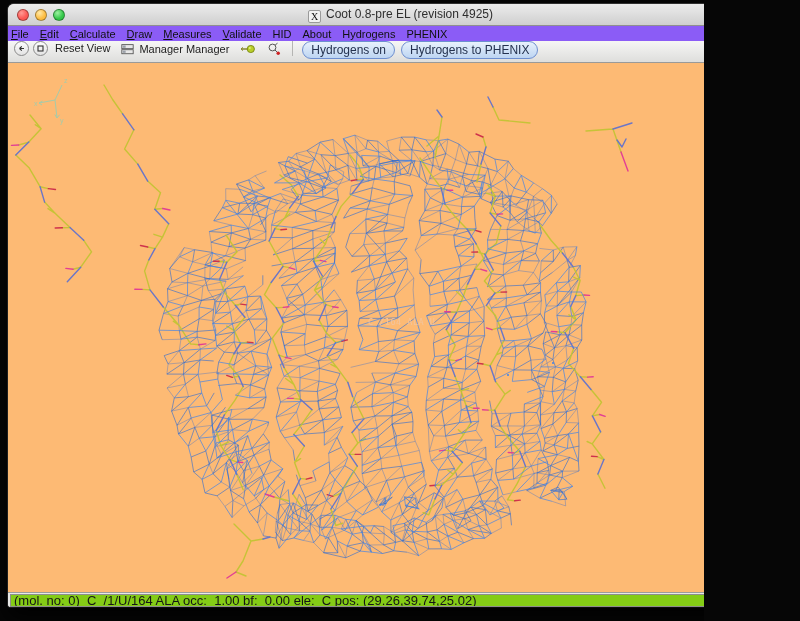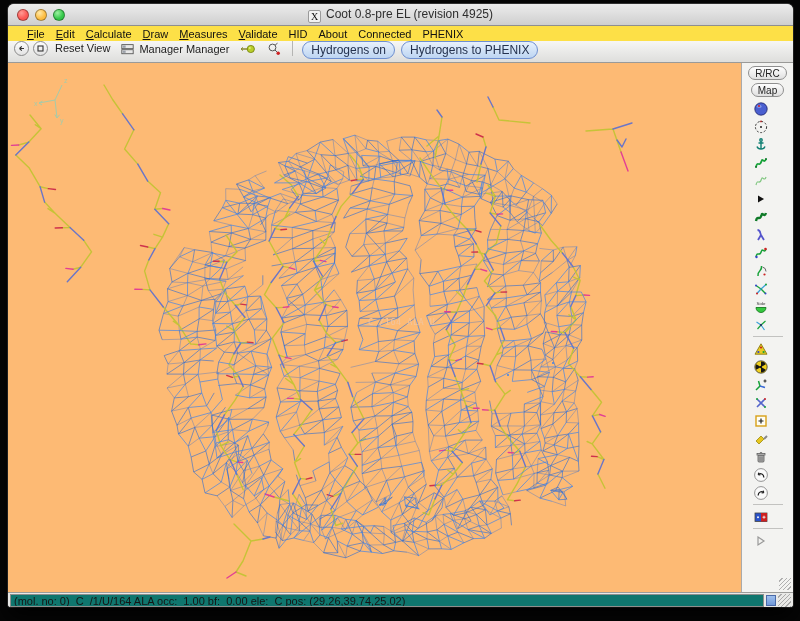--- a/index.html
+++ b/index.html
@@ -1,36 +1,36 @@
 <!DOCTYPE html>
 <html><head>
 <meta charset="utf-8">
 <style>
   html,body{margin:0;padding:0;background:#060606;}
   *{box-sizing:border-box;}
   body{font-family:"Liberation Sans", sans-serif; -webkit-font-smoothing:antialiased;}
-  .stage{position:relative;width:800px;height:621px;background:#060606;overflow:hidden;}
+  .stage{position:relative;width:704px;height:621px;background:#060606;overflow:hidden;}
   .window{position:absolute;left:8px;top:4px;width:785px;height:603px;background:#e9e9e7;
           border-radius:6px 6px 3px 3px;box-shadow:0 10px 22px rgba(0,0,0,.95), 0 0 0 1px #3a3a3a;
           display:flex;flex-direction:column;overflow:hidden;}
   
   .titlebar{height:22px;flex:0 0 22px;background:linear-gradient(#ececec,#cfcfcf);
             border-bottom:1px solid #8f8f8f;position:relative;}
   .lights{position:absolute;left:9px;top:5px;display:flex;gap:6px;}
   .light{width:12px;height:12px;border-radius:50%;border:1px solid rgba(0,0,0,.35);}
   .light.red{background:radial-gradient(circle at 35% 30%, #ff9a94, #fc5753 60%);}
   .light.yellow{background:radial-gradient(circle at 35% 30%, #ffe9a8, #fdbc40 60%);}
   .light.green{background:radial-gradient(circle at 35% 30%, #9cf0a0, #33c748 60%);}
   .title{position:absolute;left:0;right:0;top:3px;text-align:center;font-size:12px;color:#2e2e2e;}
   .title .x11{display:inline-block;width:13px;height:13px;background:#f2f2f2;border:1px solid #9a9a9a;
               border-radius:2px;font-size:10px;line-height:12px;text-align:center;color:#111;
               vertical-align:-2px;margin-right:5px;font-family:"Liberation Serif",serif;}
   
-  .menubar{height:15px;flex:0 0 15px;background:#fde047;display:flex;align-items:center;
-           padding-left:19px;font-size:11px;color:#111;}
+  .menubar{height:15px;flex:0 0 15px;background:#8b5cf6;display:flex;align-items:center;
+           padding-left:3px;font-size:11px;color:#111;}
   .menu-item{margin-right:11px;cursor:default;white-space:nowrap;}
   .menu-item u{text-decoration:underline;}
   
   .toolbar{height:22px;flex:0 0 22px;background:linear-gradient(#f6f6f5,#dededc);
            border-bottom:1px solid #9a9a98;display:flex;align-items:flex-start;padding:0 4px;
            font-size:11px;color:#222;}
   .tbtn-round{width:15px;height:15px;border-radius:50%;border:1px solid #8a8a8a;
               background:linear-gradient(#fdfdfd,#e3e3e3);margin:0 2px;display:flex;
               align-items:center;justify-content:center;}
   .tflat{display:flex;align-items:center;gap:4px;padding:1px 4px;border-radius:3px;margin:0 1px;}
@@ -47,22 +47,22 @@
            font-size:10px;color:#222;padding:0 6px;height:14px;line-height:13px;margin-bottom:3px;
            white-space:nowrap;}
   .ticon{width:17px;height:17px;display:flex;align-items:center;justify-content:center;margin-bottom:1px;}
   .ticon svg{display:block;}
   .tool-sep{width:30px;height:1px;background:#c2c2c0;margin:3px 0;}
   .rp-grip{position:absolute;right:2px;bottom:2px;width:12px;height:12px;
            background:repeating-linear-gradient(135deg,transparent 0 2px,#b0b0b0 2px 3px);}
   
   .statusbar{height:15px;flex:0 0 15px;background:#e9e9e7;border-top:1px solid #9c9c9a;
              display:flex;align-items:center;padding:0 2px;}
-  .status-field{flex:1 1 auto;height:13px;border:1px solid #8e8e8c;background:#0f766e;
-                font-size:11px;color:#151515;line-height:12px;padding-left:3px;
+  .status-field{flex:1 1 auto;height:13px;border:1px solid #8e8e8c;background:#84cc16;
+                font-size:13px;color:#151515;line-height:12px;padding-left:3px;
                 white-space:pre;overflow:hidden;}
   .status-thumb{width:10px;height:11px;background:linear-gradient(#9ec0ee,#6f97d8);
                 border:1px solid #4a6aa8;margin:0 2px;}
   .status-grip{width:13px;height:13px;
            background:repeating-linear-gradient(135deg,transparent 0 2px,#aaa 2px 3px);}
 </style>
 </head>
 <body>
 
 <div class="stage">
@@ -81,21 +81,21 @@
 
     <div class="menubar" id="menubar">
         <span class="menu-item"><u>F</u>ile</span>
         <span class="menu-item"><u>E</u>dit</span>
         <span class="menu-item"><u>C</u>alculate</span>
         <span class="menu-item"><u>D</u>raw</span>
         <span class="menu-item"><u>M</u>easures</span>
         <span class="menu-item"><u>V</u>alidate</span>
         <span class="menu-item">HID</span>
         <span class="menu-item">About</span>
-        <span class="menu-item">Connected</span>
+        <span class="menu-item">Hydrogens</span>
         <span class="menu-item">PHENIX</span>
       </div>
 
     <div class="toolbar">
       <div class="tbtn-round">
         <svg width="11" height="11" viewBox="0 0 11 11">
           <path d="M8 5.5 L3.5 5.5 M3.5 5.5 L5.8 3.4 M3.5 5.5 L5.8 7.6" stroke="#333" stroke-width="1.1" fill="none"></path>
         </svg>
       </div>
       <div class="tbtn-round">

